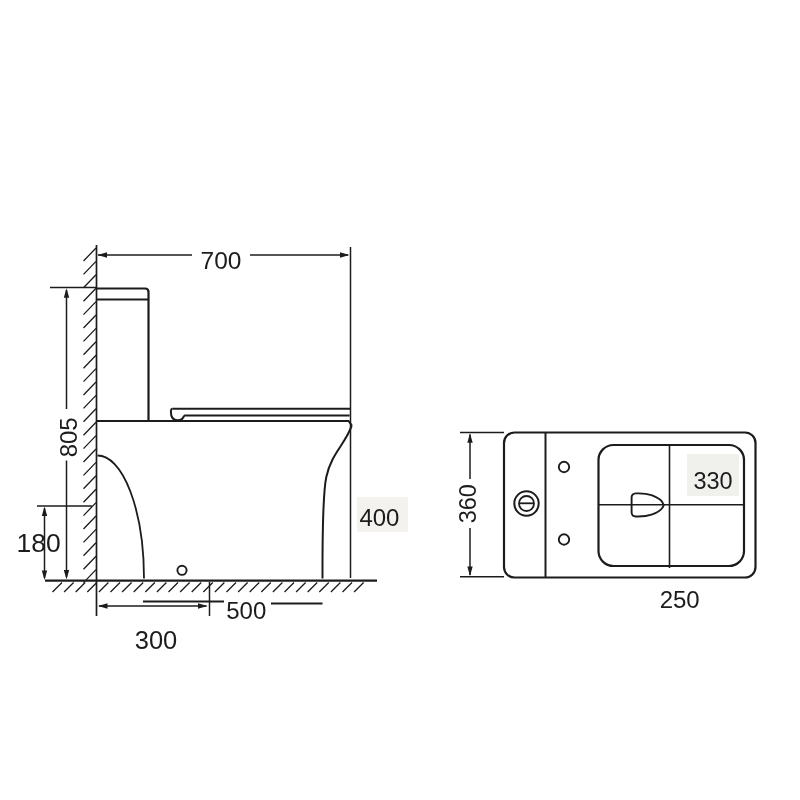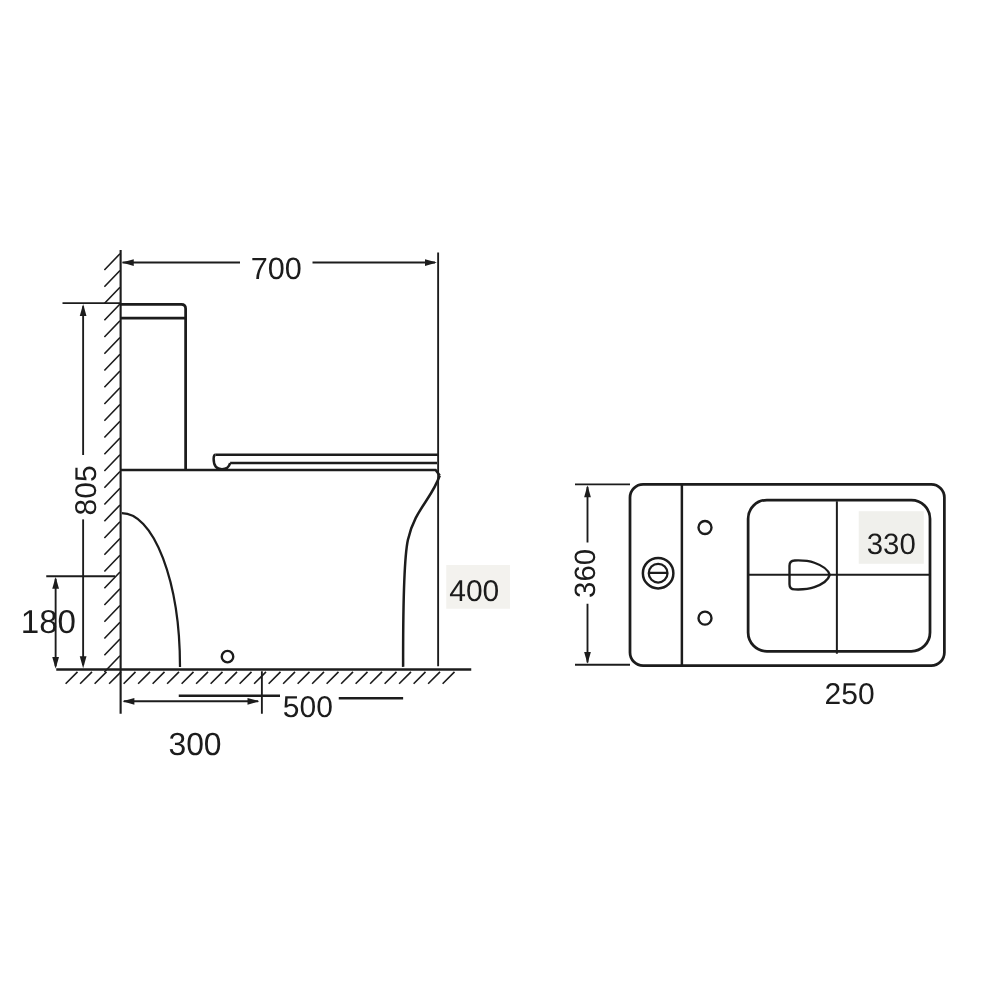--- a/index.html
+++ b/index.html
@@ -1,14 +1,14 @@
 <!DOCTYPE html>
 <html><head><meta charset="utf-8"><title>WC drawing</title><style>
 html,body{margin:0;padding:0;background:#fff;}
-#page{position:relative;width:800px;height:703px;background:#ffffff;overflow:hidden;}
+#page{position:relative;width:800px;height:703px;background:#ffffff;overflow:hidden;margin-top:45px;}
 text{font-family:"Liberation Sans",sans-serif;fill:#1c1c1c;}
 </style></head><body>
 <div id="page">
 <svg width="800" height="800" viewBox="0 0 800 800" xmlns="http://www.w3.org/2000/svg">
 <rect x="0" y="0" width="800" height="800" fill="#ffffff"></rect>
 
 <g stroke="#1c1c1c" fill="none">
 <line x1="96.5" y1="200" x2="96.5" y2="571" stroke-width="1.7"></line>
 <path d="M96 203.0 L83.5 216.0 M96 216.4 L83.5 229.4 M96 229.8 L83.5 242.8 M96 243.2 L83.5 256.2 M96 256.6 L83.5 269.6 M96 270.0 L83.5 283.0 M96 283.4 L83.5 296.4 M96 296.8 L83.5 309.8 M96 310.2 L83.5 323.2 M96 323.6 L83.5 336.6 M96 337.0 L83.5 350.0 M96 350.4 L83.5 363.4 M96 363.8 L83.5 376.8 M96 377.2 L83.5 390.2 M96 390.6 L83.5 403.6 M96 404.0 L83.5 417.0 M96 417.4 L83.5 430.4 M96 430.8 L83.5 443.8 M96 444.2 L83.5 457.2 M96 457.6 L83.5 470.6 M96 471.0 L83.5 484.0 M96 484.4 L83.5 497.4 M96 497.8 L83.5 510.8 M96 511.2 L83.5 524.2 M96 524.6 L83.5 537.6" stroke-width="1.3"></path>
 </g>

